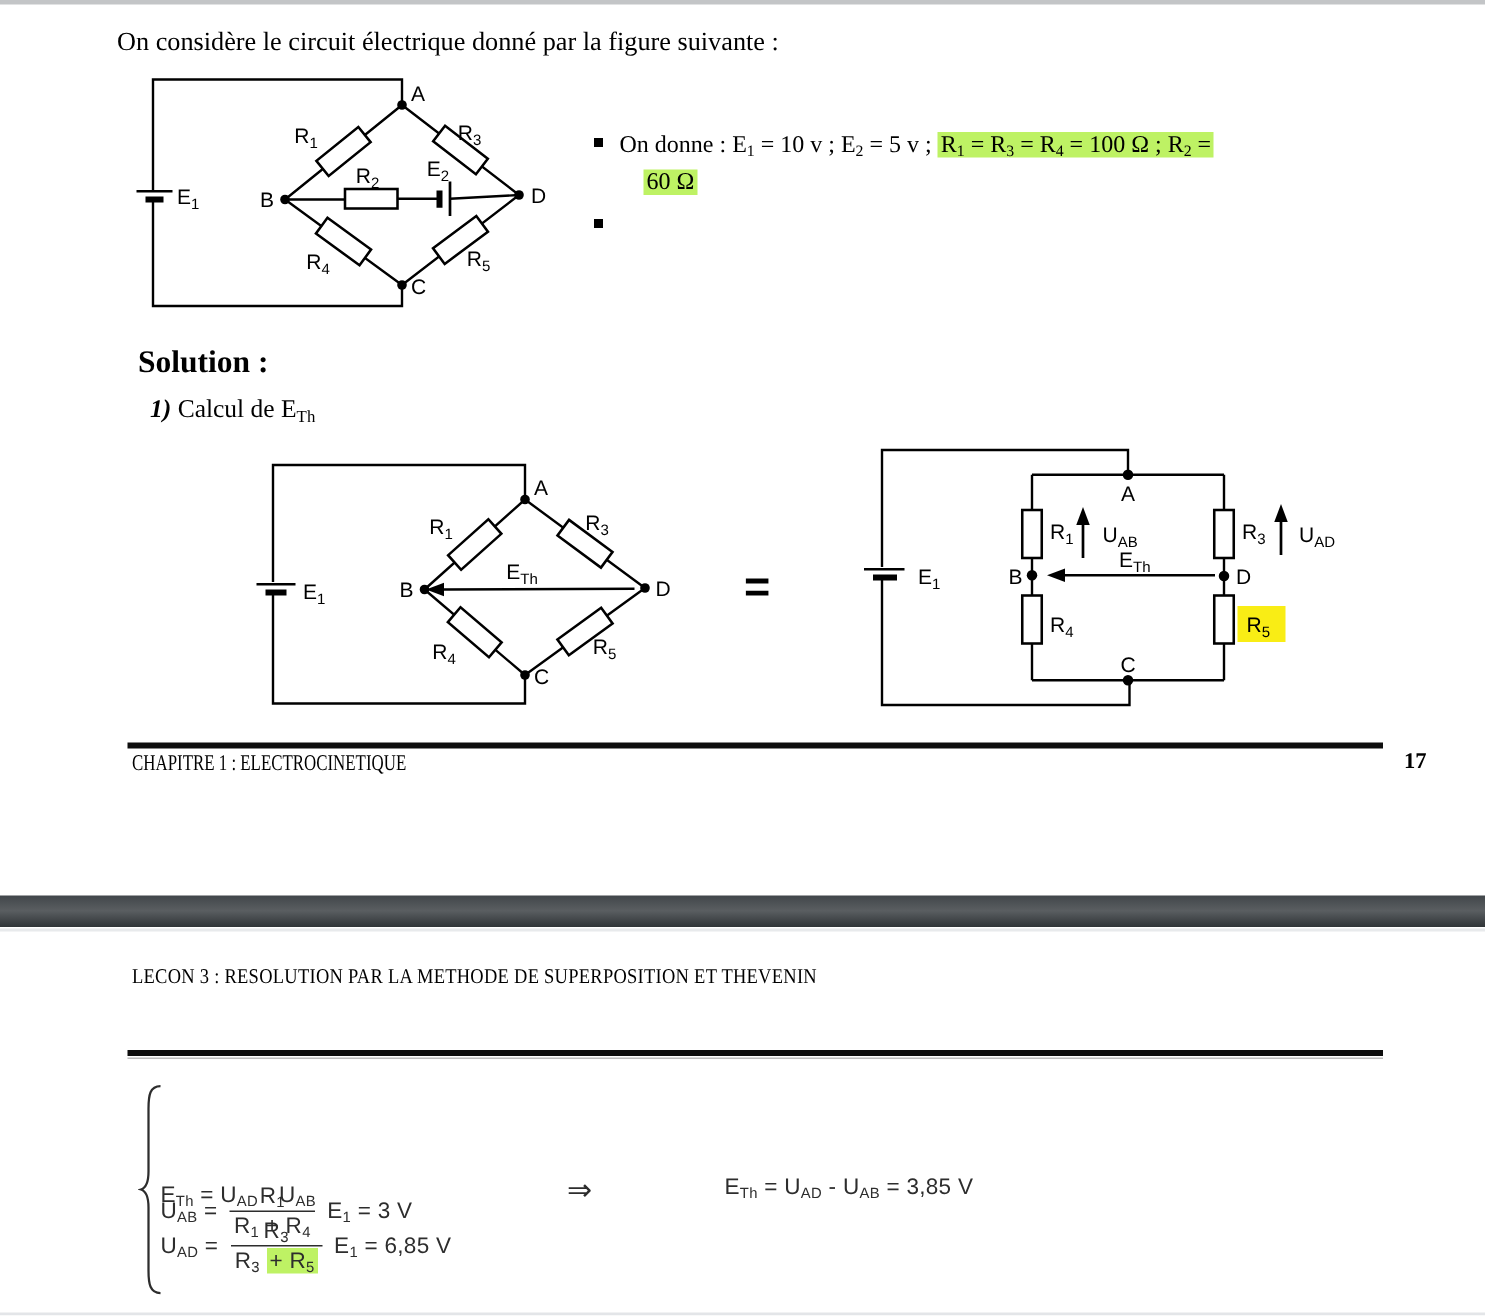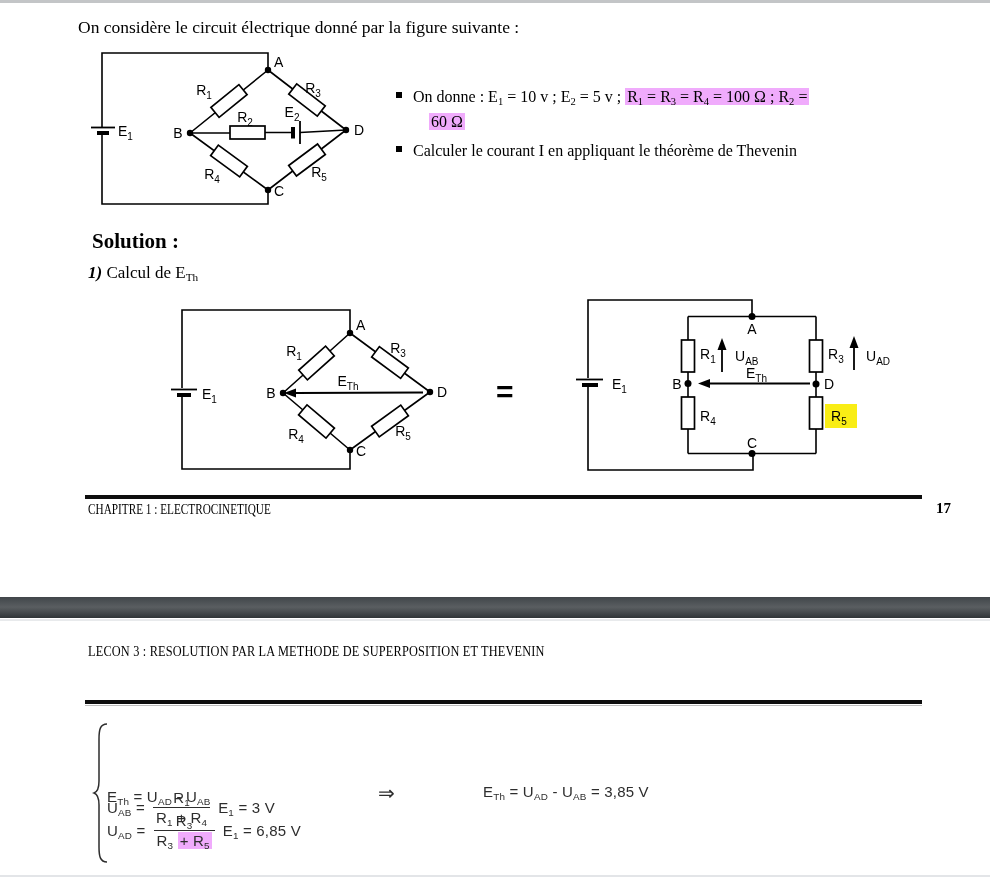--- a/index.html
+++ b/index.html
@@ -2,21 +2,21 @@
 <html><head>
 <meta charset="utf-8">
 <style>
   html,body{margin:0;padding:0;}
   body{
     width:990px;height:877px;position:relative;background:#ffffff;
     font-family:"Liberation Serif", serif;color:#000;overflow:hidden;
   }
   .abs{position:absolute;}
   sub{font-size:0.66em;vertical-align:-0.3em;line-height:0;}
-  .hl{background:#f0abfc;padding:0 2px;text-align:right;}
+  .hl{background:#bef264;padding:0 2px;text-align:right;}
   .intro{font-size:17.5px;}
   .bullets{width:548px;font-size:16px;line-height:25px;}
   .brow{display:flex;gap:11px;}
   .sq{width:6px;height:6px;background:#000;margin-top:8px;flex:0 0 6px;}
   .indent{display:inline-block;width:16px;}
   .bold{font-weight:bold;}
   .bi{font-weight:bold;font-style:italic;}
   .cond{display:inline-block;transform-origin:0 60%;white-space:nowrap;}
   .rule{background:#0e0e0e;}
   .eq{font-family:"Liberation Sans",sans-serif;color:#2d2d2d;font-size:15px;letter-spacing:.2px;white-space:nowrap;}
@@ -77,27 +77,26 @@
   <div class="abs bullets" style="left:396px;top:84px;">
     <div class="brow">
       <div class="sq"></div>
       <div>
         <span>On donne : E<sub>1</sub> = 10 v ; E<sub>2</sub> = 5 v ; </span><span class="hl">R<sub>1</sub> = R<sub>3</sub> = R<sub>4</sub> = 100 Ω ; R<sub>2</sub> =</span><br>
         <span class="indent"></span><span class="hl">60 Ω</span>
       </div>
     </div>
     <div class="brow" style="margin-top:4px;">
       <div class="sq"></div>
-      <div>Calculer le courant I en appliquant le théorème de Thevenin</div>
     </div>
   </div>
 
   <div class="abs bold" style="left:92px;top:229px;font-size:21px;">Solution :</div>
 
-  <div class="abs" style="left:88px;top:263px;font-size:17px;">
+  <div class="abs" style="left:100px;top:263px;font-size:17px;">
     <span class="bi">1)</span>
     <span>Calcul de E<sub>Th</sub></span>
   </div>
 
   <svg class="abs" style="left:170px;top:300px;" width="310" height="180" viewBox="0 0 310 180">
     <path class="wire" d="M12,88 V10 H180 V33 M12,95.5 V169 H180 V150"></path>
     <path class="plateL" d="M1,89.5 H27"></path>
     <path class="plateS" d="M7,95 H21"></path>
     <path class="wire" d="M180,33 L113,93 M180,33 L260,92 M113,93 L180,150 M180,150 L260,92"></path>
     <rect class="rbox" x="-18" y="-6.5" width="36" height="13" transform="translate(146.5,63) rotate(-41.8)"></rect>

